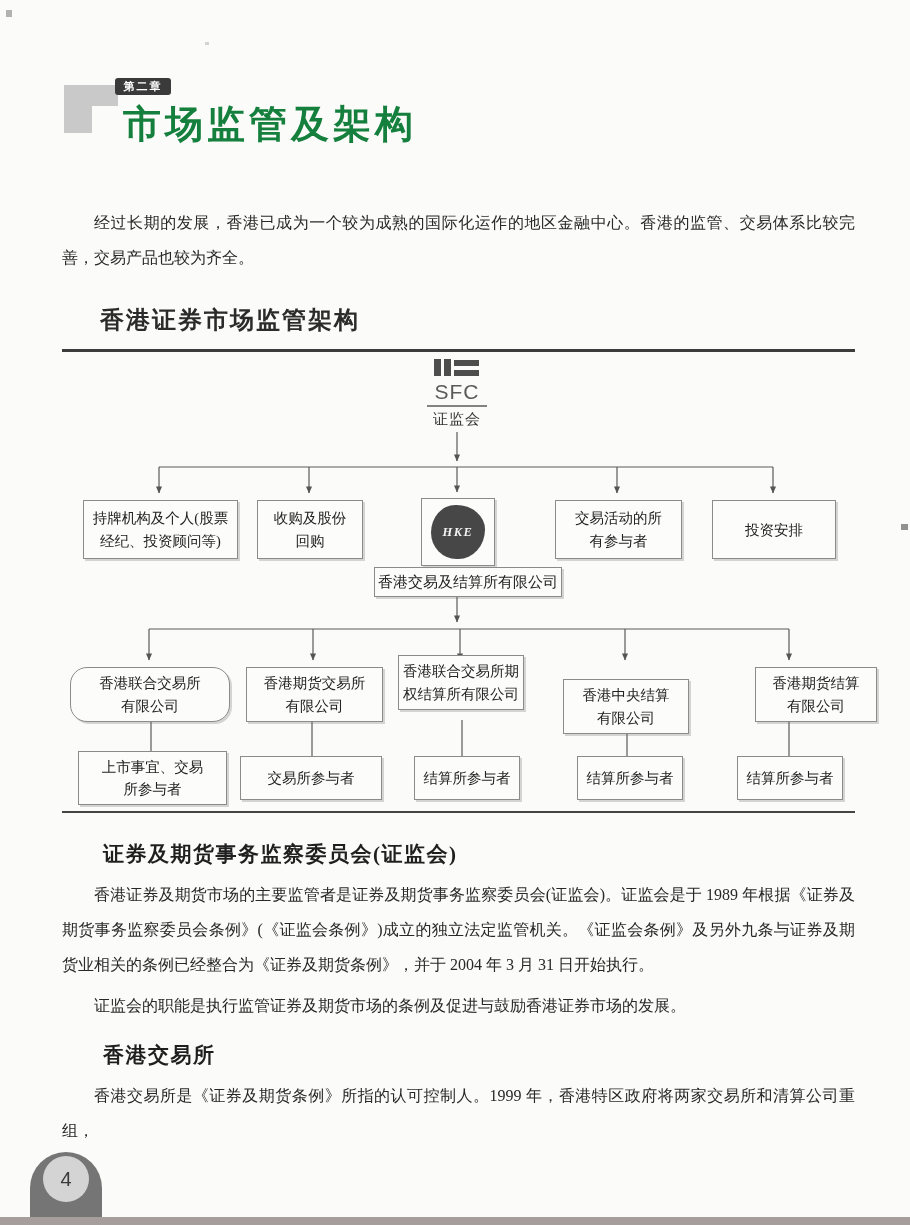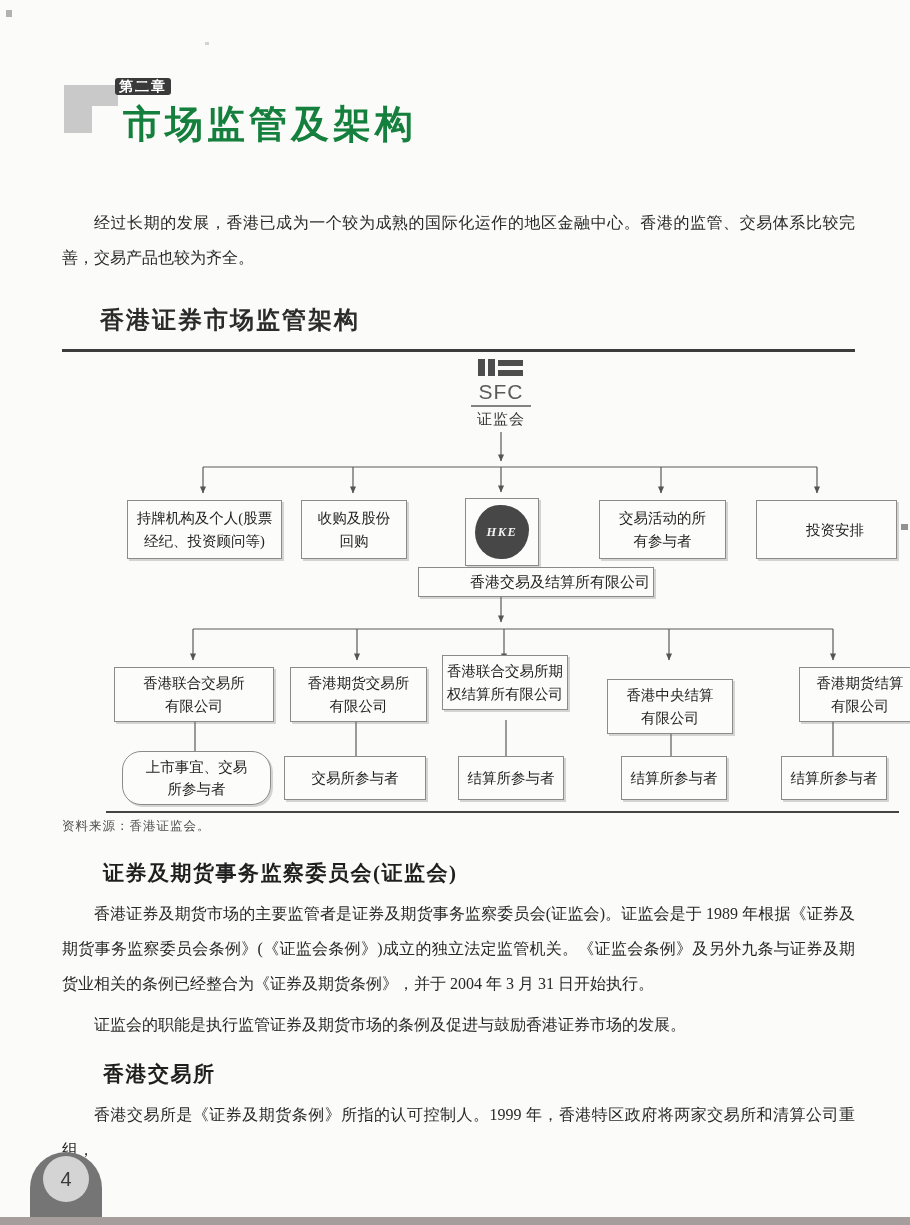--- a/index.html
+++ b/index.html
@@ -8,41 +8,41 @@
     background:#fbfbf9; overflow:hidden;
     font-family:"Liberation Serif", serif; color:#262626;
   }
   
   .chapter-head{position:relative; height:205px;}
   .deco-h{position:absolute; left:64px; top:85px; width:54px; height:21px; background:#c9c9c9;}
   .deco-v{position:absolute; left:64px; top:85px; width:28px; height:48px; background:#c9c9c9;}
   .chapter-badge{
     position:absolute; left:115px; top:78px; width:56px; height:17px;
     background:#3a3a3a; border-radius:3px; color:#fff;
-    font-family:Liberation Sans, sans-serif; font-size:14px; font-weight:bold;
+    font-family:Liberation Sans, sans-serif; font-size:11px; font-weight:bold;
     letter-spacing:2px; display:flex; align-items:center; justify-content:center;
   }
   .page-title{
     position:absolute; left:123px; top:104px;
     font-family:"Liberation Sans", sans-serif; font-size:38px; font-weight:bold;
     color:#15803d; letter-spacing:4px; line-height:1.1;
   }
   
   .intro, .body-p{
     margin:0 55px 0 62px; font-size:16px; line-height:2.2;
     text-align:justify; text-indent:2em; color:#282828;
   }
   .diagram-heading{
     margin:30px 0 0 100px;
     font-family:"Liberation Sans", sans-serif; font-size:24px; font-weight:bold;
     color:#2b2b2b; letter-spacing:2px; line-height:1.25;
   }
   .rule{margin:14px 55px 0 62px; height:3px; background:#3c3c3c;}
   
-  .chart{position:relative; height:464px;margin-left:44px;}
+  .chart{position:relative; height:464px;}
   .chart svg{position:absolute; left:0; top:0;}
   .sfc-bars{position:absolute; left:434px; top:7px; display:flex; align-items:center; gap:3px;}
   .sfc-bars .vbar{width:7px; height:17px; background:#4d4d4d;}
   .sfc-bars .hstack{display:flex; flex-direction:column; gap:4px;}
   .sfc-bars .hbar{width:25px; height:6px; background:#4d4d4d;}
   .sfc-abbr{
     position:absolute; left:427px; top:28px; width:60px; text-align:center;
     font-family:"Liberation Sans", sans-serif; font-size:21px; color:#5b5b5b;
     letter-spacing:1px; border-bottom:2px solid #828282; padding-bottom:1px;
   }
@@ -61,28 +61,28 @@
   .hke-blob{
     width:54px; height:54px; background:#474747;
     border-radius:46% 54% 50% 48% / 52% 46% 56% 50%;
     display:flex; align-items:center; justify-content:center;
     color:#f3f3f3; font-style:italic; font-weight:bold;
     font-size:12.5px; letter-spacing:1.5px;
   }
   .r1b1{left:83px;  top:148px; width:153px; height:57px;}
   .r1b2{left:257px; top:148px; width:104px; height:57px;}
   .r1b4{left:555px; top:148px; width:125px; height:57px;}
-  .r1b5{left:712px; top:148px; width:122px; height:57px;padding-left:17px;}
-  .hkex-label{left:374px; top:215px; width:186px; height:28px; font-size:15px;padding-left:48px;}
-  .r2b1{left:70px;  top:315px; width:158px; height:53px;}
+  .r1b5{left:712px; top:148px; width:122px; height:57px;}
+  .hkex-label{left:374px; top:215px; width:186px; height:28px; font-size:15px;}
+  .r2b1{left:70px;  top:315px; width:158px; height:53px;border-radius:17px;}
   .r2b2{left:246px; top:315px; width:135px; height:53px;}
   .r2b3{left:398px; top:303px; width:124px; height:53px;}
   .r2b4{left:563px; top:327px; width:124px; height:53px;}
   .r2b5{left:755px; top:315px; width:120px; height:53px;}
-  .r3b1{left:78px;  top:399px; width:147px; height:52px;border-radius:19px;}
+  .r3b1{left:78px;  top:399px; width:147px; height:52px;}
   .r3b2{left:240px; top:404px; width:140px; height:42px;}
   .r3b3{left:414px; top:404px; width:104px; height:42px;}
   .r3b4{left:577px; top:404px; width:104px; height:42px;}
   .r3b5{left:737px; top:404px; width:104px; height:42px;}
   .source-note{margin:2px 0 0 62px; font-size:12.5px; color:#4c4c4c; letter-spacing:1px;}
   
   .sec-heading{
     margin:24px 55px 0 103px; font-size:21px; font-weight:bold;
     color:#1f1f1f; letter-spacing:1.5px; line-height:1.35;
   }
@@ -194,21 +194,20 @@
 有限公司</div>
 
     <div class="cbox r3b1">上市事宜、交易
 所参与者</div>
     <div class="cbox r3b2">交易所参与者</div>
     <div class="cbox r3b3">结算所参与者</div>
     <div class="cbox r3b4">结算所参与者</div>
     <div class="cbox r3b5">结算所参与者</div>
   </div>
 
-  <div class="source-note">资料来源：香港证监会。</div>
 
   <div class="sec-heading">证券及期货事务监察委员会(证监会)</div>
   <p class="body-p p-first">香港证券及期货市场的主要监管者是证券及期货事务监察委员会(证监会)。证监会是于 1989 年根据《证券及期货事务监察委员会条例》(《证监会条例》)成立的独立法定监管机关。《证监会条例》及另外九条与证券及期货业相关的条例已经整合为《证券及期货条例》，并于 2004 年 3 月 31 日开始执行。</p>
   <p class="body-p p-follow">证监会的职能是执行监管证券及期货市场的条例及促进与鼓励香港证券市场的发展。</p>
 
   <div class="sec-heading" style="margin-top:18px;">香港交易所</div>
   <p class="body-p p-first">香港交易所是《证券及期货条例》所指的认可控制人。1999 年，香港特区政府将两家交易所和清算公司重组，</p>
 
   <div class="page-tab">
     <div class="page-num-circle">4</div>

